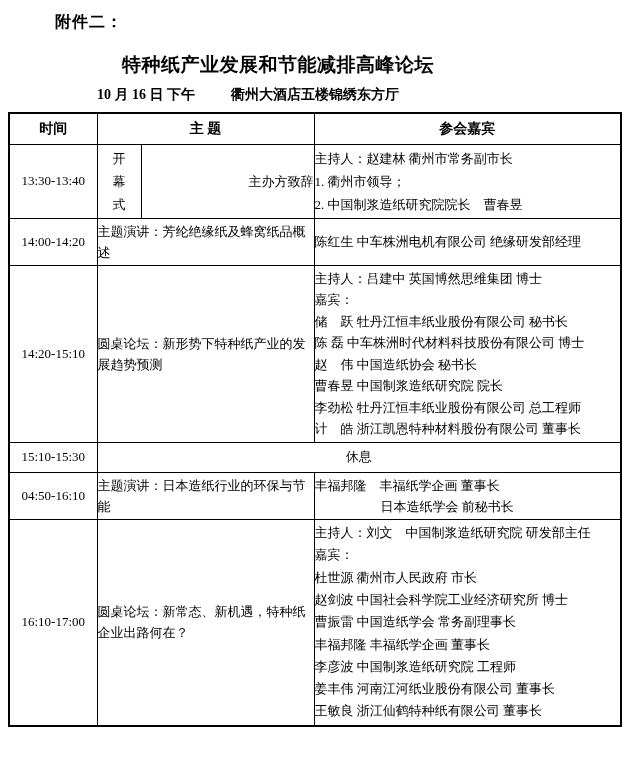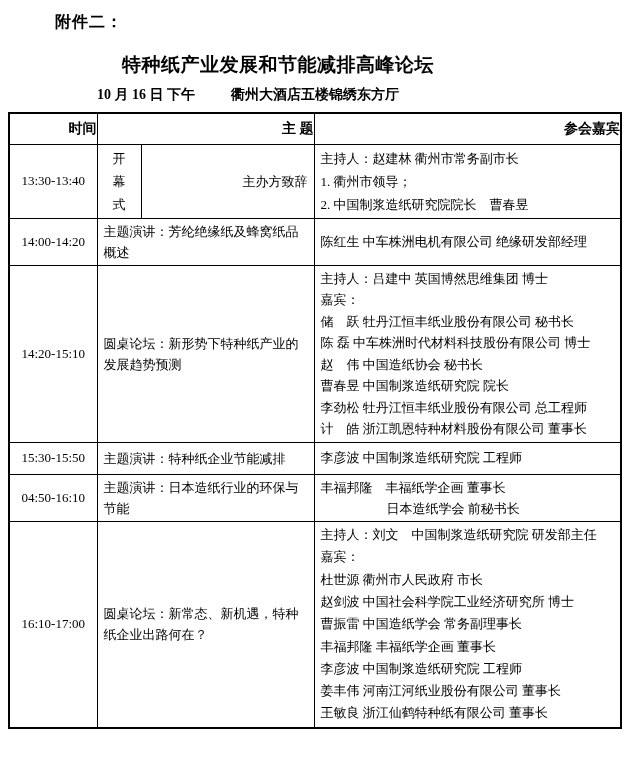--- a/index.html
+++ b/index.html
@@ -14,26 +14,26 @@
   .subtitle .venue{margin-left:36px;}
 
   table.agenda{
     position:absolute;top:112px;left:8px;
     width:612px;border-collapse:collapse;table-layout:fixed;
     border:2px solid #000;
     font-size:13px;
   }
   table.agenda td,table.agenda th{
     border:1px solid #000;
-    padding:2px 6px;
+    padding:2px 0;
     vertical-align:middle;
     overflow:hidden;
     word-break:break-word;
   }
-  tr.hdr th{font-size:14px;font-weight:bold;text-align:right;padding:2px 0;}
+  tr.hdr th{font-size:14px;font-weight:bold;text-align:center;padding:2px 0;}
   td.time{text-align:center;padding:2px 1px;font-size:13px;white-space:nowrap;}
   td.topic{padding:2px 6px 2px 8px;line-height:21px;}
   td.topic.center{text-align:right;}
   td.guests{padding:2px 4px 2px 7px;}
   td.break-cell{text-align:center;}
   .gl{line-height:22px;}
   tr.r1 .gl{line-height:23px;}
   tr.r4 .gl{line-height:21.5px;}
   tr.r7 .gl{line-height:21.3px;}
   tr.r8 .gl{line-height:22.3px;}
@@ -97,28 +97,25 @@
       <div class="gl">嘉宾：</div>
       <div class="gl">储　跃 牡丹江恒丰纸业股份有限公司 秘书长</div>
       <div class="gl">陈 磊 中车株洲时代材料科技股份有限公司 博士</div>
       <div class="gl">赵　伟 中国造纸协会 秘书长</div>
       <div class="gl">曹春昱 中国制浆造纸研究院 院长</div>
       <div class="gl">李劲松 牡丹江恒丰纸业股份有限公司 总工程师</div>
       <div class="gl">计　皓 浙江凯恩特种材料股份有限公司 董事长</div>
     </td>
   </tr>
 
+  <tr class="r5" style="height:30px">
+    <td class="time">15:10-15:30</td>
+    <td class="break-cell" colspan="3">休息</td>
+  </tr>
 
-  <tr class="r6" style="height:32px">
-    <td class="time">15:30-15:50</td>
-    <td class="topic" colspan="2">主题演讲：特种纸企业节能减排</td>
-    <td class="guests">
-      <div class="gl">李彦波 中国制浆造纸研究院 工程师</div>
-    </td>
-  </tr>
 
   <tr class="r7" style="height:43px">
     <td class="time">04:50-16:10</td>
     <td class="topic" colspan="2">主题演讲：日本造纸行业的环保与节能</td>
     <td class="guests">
       <div class="gl">丰福邦隆　丰福纸学企画 董事长</div>
       <div class="gl indent">日本造纸学会 前秘书长</div>
     </td>
   </tr>
 

